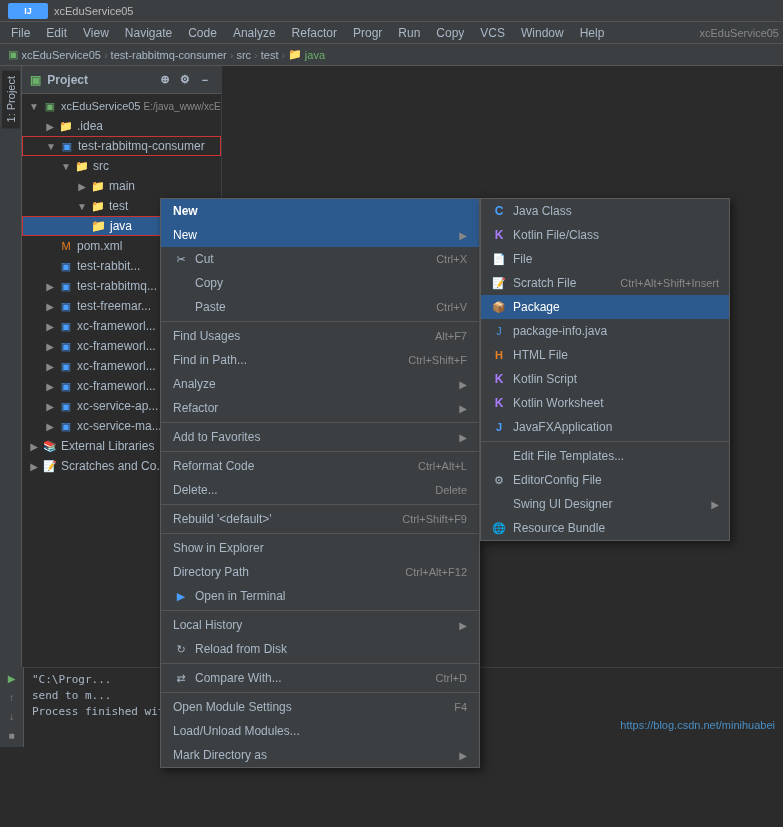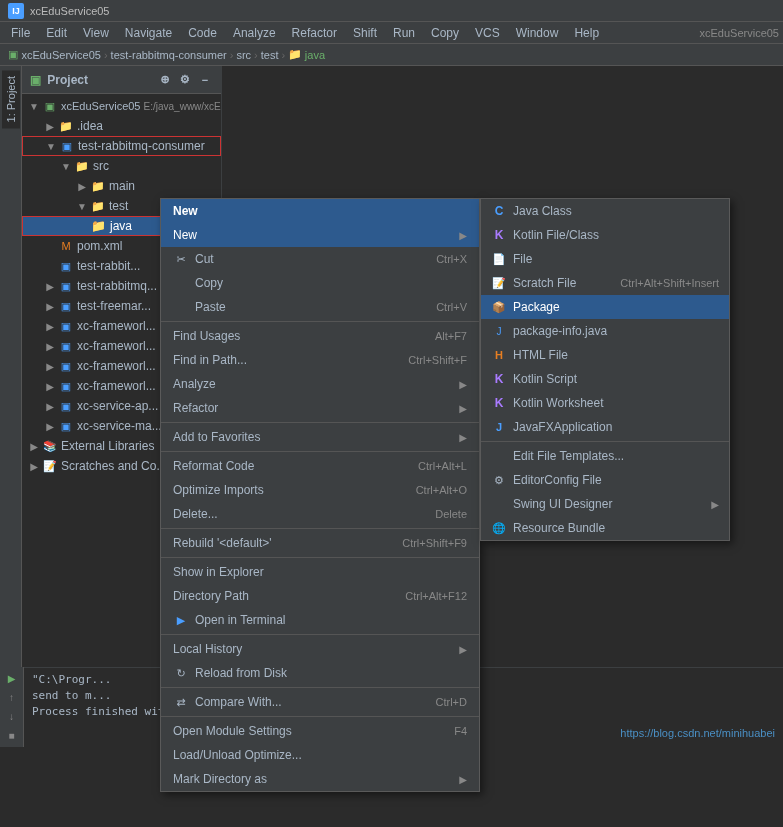--- a/index.html
+++ b/index.html
@@ -19,21 +19,21 @@
       background: #3c3f41;
       height: 22px;
       display: flex;
       align-items: center;
       padding: 0 8px;
       font-size: 11px;
       color: #a9b7c6;
       border-bottom: 1px solid #555;
     }
     .title-bar-logo {
-      width: 16px; height: 16px;
+      width: 40px; height: 16px;
       background: #4a9eff;
       border-radius: 2px;
       margin-right: 6px;
       display: flex; align-items: center; justify-content: center;
       font-size: 9px; font-weight: bold; color: white;
     }
     .title-bar-text { color: #bbb; font-size: 11px; }
 
     
     .menu-bar {
@@ -253,21 +253,21 @@
       display: flex; align-items: center; justify-content: center;
       cursor: pointer;
       border-radius: 2px;
     }
     .run-btn-green { color: #6aaf6a; font-size: 10px; }
     .run-btn-gray { color: #888; font-size: 10px; }
 
     
     .watermark {
       position: absolute;
-      bottom: 8px;
+      bottom: 16px;
       right: 8px;
       font-size: 11px;
       color: #4a8fc4;
     }
 
     
     .left-side-tab {
       writing-mode: vertical-rl;
       text-orientation: mixed;
       transform: rotate(180deg);
@@ -293,21 +293,21 @@
 </div>
 
 <div class="menu-bar">
   <div class="menu-item">File</div>
   <div class="menu-item">Edit</div>
   <div class="menu-item">View</div>
   <div class="menu-item">Navigate</div>
   <div class="menu-item">Code</div>
   <div class="menu-item">Analyze</div>
   <div class="menu-item">Refactor</div>
-  <div class="menu-item">Shift</div>
+  <div class="menu-item">Progr</div>
   <div class="menu-item">Run</div>
   <div class="menu-item">Copy</div>
   <div class="menu-item">VCS</div>
   <div class="menu-item">Window</div>
   <div class="menu-item">Help</div>
   <span style="margin-left:auto;color:#888;font-size:11px">xcEduService05</span>
 </div>
 
 <div class="breadcrumb-bar">
   <span style="color:#6aaf6a;font-size:11px">▣</span>
@@ -495,24 +495,20 @@
     <div class="ctx-item">
       <span>Add to Favorites</span>
       <span class="ctx-submenu-arrow">▶</span>
     </div>
     <div class="ctx-separator"></div>
     <div class="ctx-item">
       <span>Reformat Code</span>
       <span class="ctx-shortcut">Ctrl+Alt+L</span>
     </div>
     <div class="ctx-item">
-      <span>Optimize Imports</span>
-      <span class="ctx-shortcut">Ctrl+Alt+O</span>
-    </div>
-    <div class="ctx-item">
       <span>Delete...</span>
       <span class="ctx-shortcut">Delete</span>
     </div>
     <div class="ctx-separator"></div>
     <div class="ctx-item">
       <span>Rebuild '&lt;default&gt;'</span>
       <span class="ctx-shortcut">Ctrl+Shift+F9</span>
     </div>
     <div class="ctx-separator"></div>
     <div class="ctx-item">
@@ -540,21 +536,21 @@
       <span class="ctx-icon">⇄</span>
       <span>Compare With...</span>
       <span class="ctx-shortcut">Ctrl+D</span>
     </div>
     <div class="ctx-separator"></div>
     <div class="ctx-item">
       <span>Open Module Settings</span>
       <span class="ctx-shortcut">F4</span>
     </div>
     <div class="ctx-item">
-      <span>Load/Unload Optimize...</span>
+      <span>Load/Unload Modules...</span>
     </div>
     <div class="ctx-item">
       <span>Mark Directory as</span>
       <span class="ctx-submenu-arrow">▶</span>
     </div>
 
   </div>
 
   <div class="submenu">
     <div class="submenu-item">

